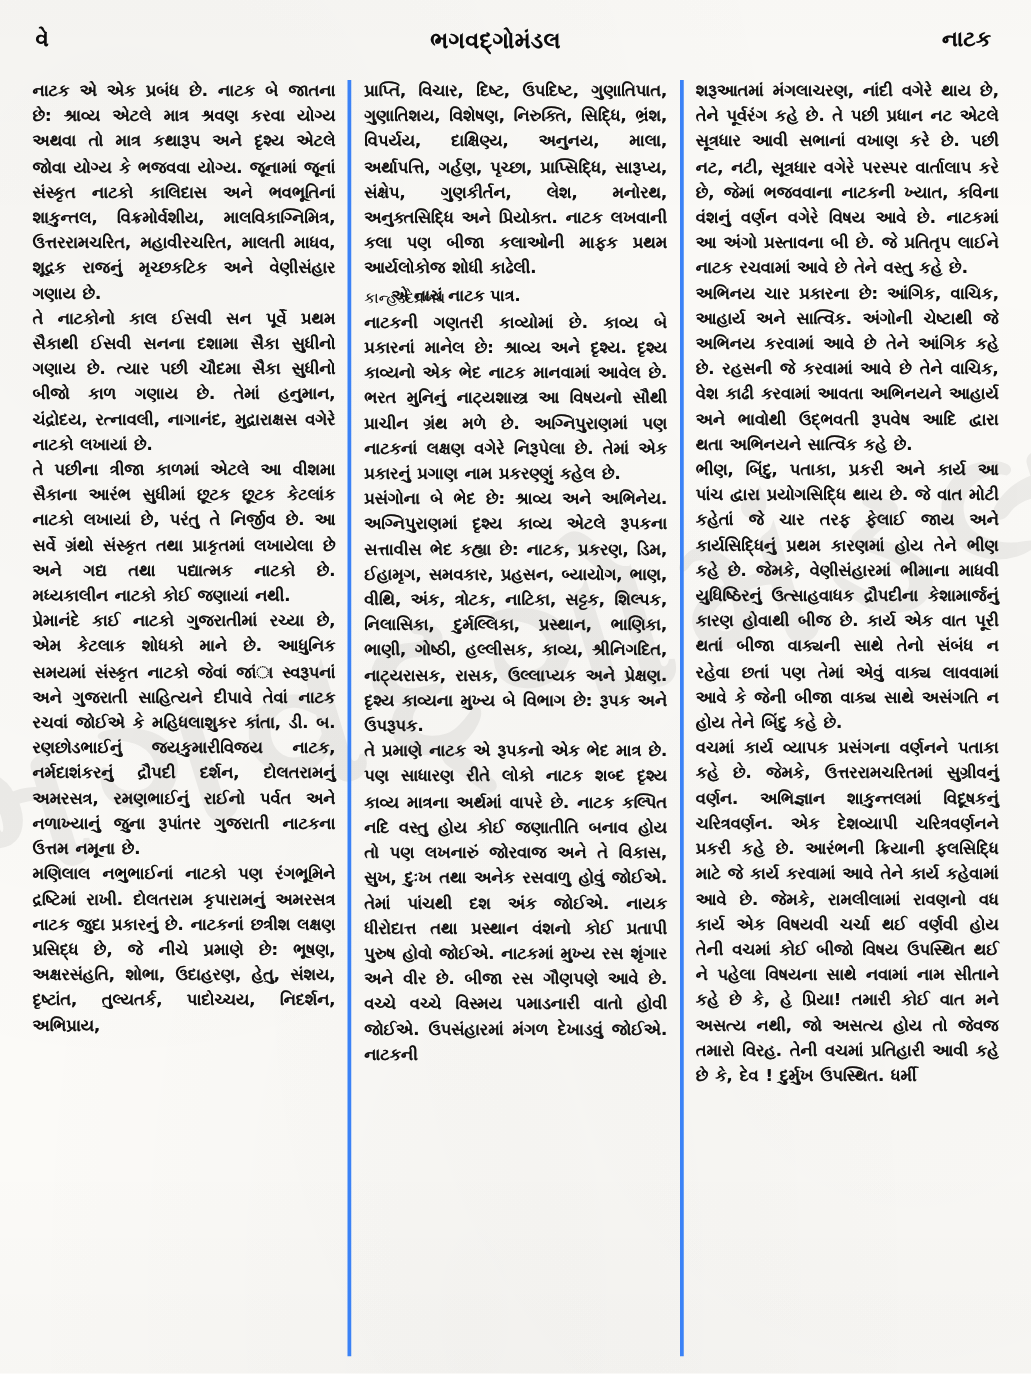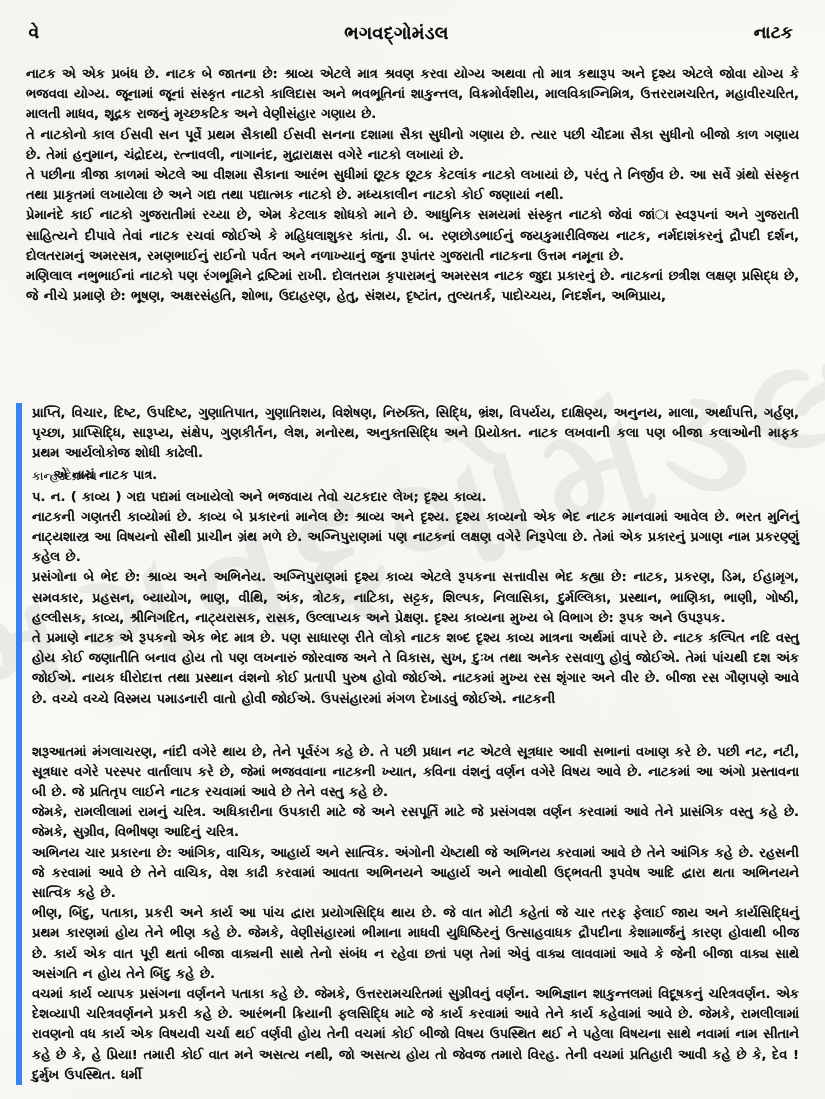--- a/index.html
+++ b/index.html
@@ -82,29 +82,28 @@
 
   
   .columns {
     position: absolute;
     top: 64px;
     left: 16px;
     right: 16px;
     bottom: 14px;
     display: flex;
     z-index: 2;
-    flex-direction: column;
   }
   .col {
     position: relative;
     flex: 1 1 0;
     padding: 0 10px;
     box-sizing: border-box;
   }
-  .col + .col { border-left: 6px solid #3b82f6; }
+  .col + .col { border-left: 3px solid #3b82f6; }
 
   .col p {
     margin: 0;
     font-size: 13.1px;
     line-height: 20.2px;
     text-align: justify;
     text-justify: inter-word;
     letter-spacing: -0.1px;
     word-spacing: 1px;
     color: #131111;
@@ -175,30 +174,28 @@
 
     <div class="col">
       <p>પ્રાપ્તિ, વિચાર, દિષ્ટ, ઉપદિષ્ટ, ગુણાતિપાત, ગુણાતિશય, વિશેષણ, નિરુક્તિ, સિદ્ધિ, ભ્રંશ, વિપર્યય, દાક્ષિણ્ય, અનુનય, માલા, અર્થાપત્તિ, ગર્હણ, પૃચ્છા, પ્રાપ્સિદ્ધિ, સારૂપ્ય, સંક્ષેપ, ગુણકીર્તન, લેશ, મનોરથ, અનુક્તસિદ્ધિ અને પ્રિયોક્ત. નાટક લખવાની કલા પણ બીજા કલાઓની માફક પ્રથમ આર્યલોકોજ શોધી કાઢેલી.</p>
 
       <div class="verse">
         <div><span>એ નાચં </span><span class="play-word">નાટક</span><span> પાત્ર.</span></div>
       </div>
       <span class="citation">કાન્હડદેપ્રબંધ</span>
 
 
-      <p class="sense"><span class="sense-num">પ.</span> <span class="pos">ન.</span> <span>( કાવ્ય )</span> <span>ગદ્ય પદ્યમાં લખાયેલો અને ભજવાય તેવો ચટકદાર લેખ; દૃશ્ય કાવ્ય.</span></p>
 
       <p>નાટકની ગણતરી કાવ્યોમાં છે. કાવ્ય બે પ્રકારનાં માનેલ છે: શ્રાવ્ય અને દૃશ્ય. દૃશ્ય કાવ્યનો એક ભેદ નાટક માનવામાં આવેલ છે. ભરત મુનિનું નાટ્યશાસ્ત્ર આ વિષયનો સૌથી પ્રાચીન ગ્રંથ મળે છે. અગ્નિપુરાણમાં પણ નાટકનાં લક્ષણ વગેરે નિરૂપેલા છે. તેમાં એક પ્રકારનું પ્રગાણ નામ પ્રકરણ્ણું કહેલ છે.</p>
       <p>પ્રસંગોના બે ભેદ છે: શ્રાવ્ય અને અભિનેય. અગ્નિપુરાણમાં દૃશ્ય કાવ્ય એટલે રૂપકના સત્તાવીસ ભેદ કહ્યા છે: નાટક, પ્રકરણ, ડિમ, ઈહામૃગ, સમવકાર, પ્રહસન, બ્યાયોગ, ભાણ, વીથિ, અંક, ત્રોટક, નાટિકા, સટ્ટક, શિલ્પક, નિલાસિકા, દુર્મલ્લિકા, પ્રસ્થાન, ભાણિકા, ભાણી, ગોષ્ઠી, હલ્લીસક, કાવ્ય, શ્રીનિગદિત, નાટ્યરાસક, રાસક, ઉલ્લાપ્યક અને પ્રેક્ષણ. દૃશ્ય કાવ્યના મુખ્ય બે વિભાગ છે: રૂપક અને ઉપરૂપક.</p>
       <p>તે પ્રમાણે નાટક એ રૂપકનો એક ભેદ માત્ર છે. પણ સાધારણ રીતે લોકો નાટક શબ્દ દૃશ્ય કાવ્ય માત્રના અર્થમાં વાપરે છે. નાટક કલ્પિત નદિ વસ્તુ હોય કોઈ જણાતીતિ બનાવ હોય તો પણ લખનારું જોરવાજ અને તે વિકાસ, સુખ, દુઃખ તથા અનેક રસવાળુ હોવું જોઈએ. તેમાં પાંચથી દશ અંક જોઈએ. નાયક ધીરોદાત્ત તથા પ્રસ્થાન વંશનો કોઈ પ્રતાપી પુરુષ હોવો જોઈએ. નાટકમાં મુખ્ય રસ શૃંગાર અને વીર છે. બીજા રસ ગૌણપણે આવે છે. વચ્ચે વચ્ચે વિસ્મય પમાડનારી વાતો હોવી જોઈએ. ઉપસંહારમાં મંગળ દેખાડવું જોઈએ. નાટકની</p>
     </div>
 
     <div class="col">
       <p>શરૂઆતમાં મંગલાચરણ, નાંદી વગેરે થાય છે, તેને પૂર્વરંગ કહે છે. તે પછી પ્રધાન નટ એટલે સૂત્રધાર આવી સભાનાં વખાણ કરે છે. પછી નટ, નટી, સૂત્રધાર વગેરે પરસ્પર વાર્તાલાપ કરે છે, જેમાં ભજવવાના નાટકની ખ્યાત, કવિના વંશનું વર્ણન વગેરે વિષય આવે છે. નાટકમાં આ અંગો પ્રસ્તાવના બી છે. જે પ્રતિતૃપ લાઈને નાટક રચવામાં આવે છે તેને વસ્તુ કહે છે.</p>
-      <p>જેમકે, રામલીલામાં રામનું ચરિત્ર. અધિકારીના ઉપકારી માટે જે અને રસપૂર્તિ માટે જે પ્રસંગવશ વર્ણન કરવામાં આવે તેને પ્રાસંગિક વસ્તુ કહે છે. જેમકે, સુગ્રીવ, વિભીષણ આદિનું ચરિત્ર.</p>
       <p>અભિનય ચાર પ્રકારના છે: આંગિક, વાચિક, આહાર્ય અને સાત્વિક. અંગોની ચેષ્ટાથી જે અભિનય કરવામાં આવે છે તેને આંગિક કહે છે. રહસની જે કરવામાં આવે છે તેને વાચિક, વેશ કાઢી કરવામાં આવતા અભિનયને આહાર્ય અને ભાવોથી ઉદ્ભવતી રૂપવેષ આદિ દ્વારા થતા અભિનયને સાત્વિક કહે છે.</p>
       <p>ભીણ, બિંદુ, પતાકા, પ્રકરી અને કાર્ય આ પાંચ દ્વારા પ્રયોગસિદ્ધિ થાય છે. જે વાત મોટી કહેતાં જે ચાર તરફ ફેલાઈ જાય અને કાર્યસિદ્ધિનું પ્રથમ કારણમાં હોય તેને ભીણ કહે છે. જેમકે, વેણીસંહારમાં ભીમાના માધવી યુધિષ્ઠિરનું ઉત્સાહવાધક દ્રૌપદીના કેશામાર્જનું કારણ હોવાથી બીજ છે. કાર્ય એક વાત પૂરી થતાં બીજા વાક્યની સાથે તેનો સંબંધ ન રહેવા છતાં પણ તેમાં એવું વાક્ય લાવવામાં આવે કે જેની બીજા વાક્ય સાથે અસંગતિ ન હોય તેને બિંદુ કહે છે.</p>
       <p>વચમાં કાર્ય વ્યાપક પ્રસંગના વર્ણનને પતાકા કહે છે. જેમકે, ઉત્તરરામચરિતમાં સુગ્રીવનું વર્ણન. અભિજ્ઞાન શાકુન્તલમાં વિદૂષકનું ચરિત્રવર્ણન. એક દેશવ્યાપી ચરિત્રવર્ણનને પ્રકરી કહે છે. આરંભની ક્રિયાની ફલસિદ્ધિ માટે જે કાર્ય કરવામાં આવે તેને કાર્ય કહેવામાં આવે છે. જેમકે, રામલીલામાં રાવણનો વધ કાર્ય એક વિષયવી ચર્ચા થઈ વર્ણવી હોય તેની વચમાં કોઈ બીજો વિષય ઉપસ્થિત થઈ ને પહેલા વિષયના સાથે નવામાં નામ સીતાને કહે છે કે, હે પ્રિયા! તમારી કોઈ વાત મને અસત્ય નથી, જો અસત્ય હોય તો જેવજ તમારો વિરહ. તેની વચમાં પ્રતિહારી આવી કહે છે કે, દેવ ! દુર્મુખ ઉપસ્થિત. ધર્મી</p>
     </div>
 
   </div>
 
   <div class="paper-grain"></div>
 </div>
 

